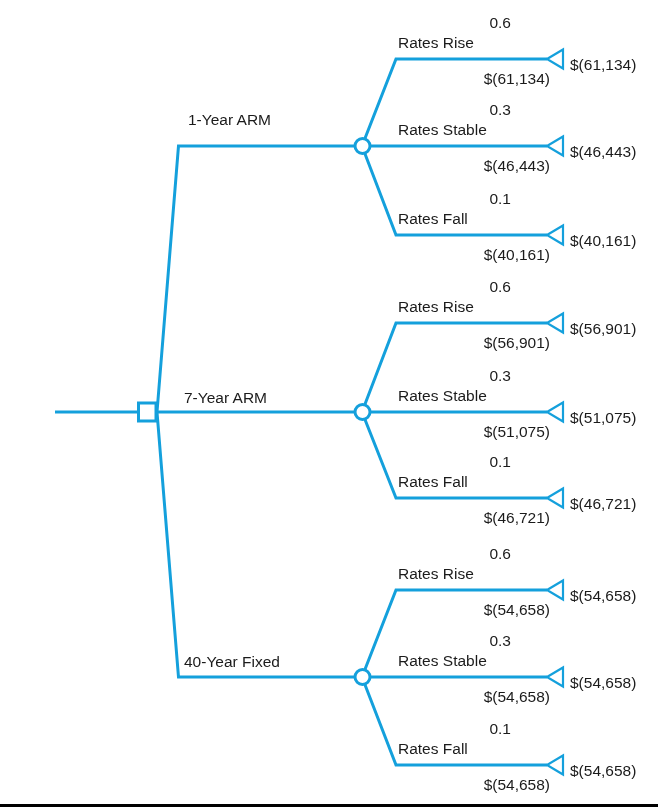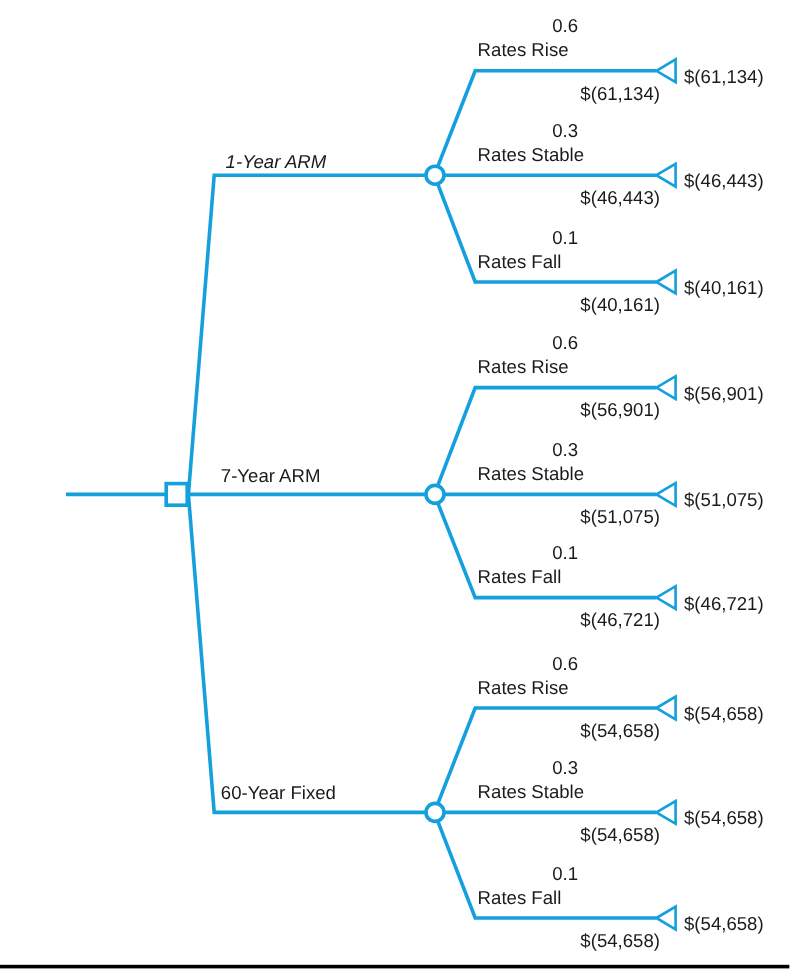--- a/index.html
+++ b/index.html
@@ -41,21 +41,21 @@
     stroke-width: 2.2;
     stroke-linejoin: miter;
   }
   .lbl {
     position: absolute;
     font-size: 15.5px;
     line-height: 16px;
     white-space: nowrap;
     color: var(--color-text);
   }
-  .prob   { width: 80px; text-align: center; }
+  .prob   { width: 80px; text-align: right; }
   .below  { width: 130px; text-align: right; }
   .rule {
     position: absolute;
     left: 0; top: 804;
     top: 804px;
     width: 658px; height: 3px;
     background: var(--color-rule);
   }
 </style>
 </head>
@@ -93,23 +93,23 @@
     <polygon class="tnode" points="547,146 563,136.5 563,155.5"></polygon>
     <polygon class="tnode" points="547,235 563,225.5 563,244.5"></polygon>
     <polygon class="tnode" points="547,323 563,313.5 563,332.5"></polygon>
     <polygon class="tnode" points="547,412 563,402.5 563,421.5"></polygon>
     <polygon class="tnode" points="547,498 563,488.5 563,507.5"></polygon>
     <polygon class="tnode" points="547,590 563,580.5 563,599.5"></polygon>
     <polygon class="tnode" points="547,677 563,667.5 563,686.5"></polygon>
     <polygon class="tnode" points="547,765 563,755.5 563,774.5"></polygon>
   </svg>
 
-  <div class="lbl" style="left:188px; top:128px;font-style:italic;">1-Year ARM</div>
+  <div class="lbl" style="left:188px; top:112px;">1-Year ARM</div>
   <div class="lbl" style="left:184px; top:390px;">7-Year ARM</div>
-  <div class="lbl" style="left:184px; top:654px;">60-Year Fixed</div>
+  <div class="lbl" style="left:184px; top:654px;">40-Year Fixed</div>
 
   <div class="lbl prob" style="left:431px; top:15px;">0.6</div>
   <div class="lbl" style="left:398px; top:35px;">Rates Rise</div>
   <div class="lbl" style="left:570px; top:57px;">$(61,134)</div>
   <div class="lbl below" style="left:420px; top:71px;">$(61,134)</div>
 
   <div class="lbl prob" style="left:431px; top:102px;">0.3</div>
   <div class="lbl" style="left:398px; top:122px;">Rates Stable</div>
   <div class="lbl" style="left:570px; top:144px;">$(46,443)</div>
   <div class="lbl below" style="left:420px; top:158px;">$(46,443)</div>

